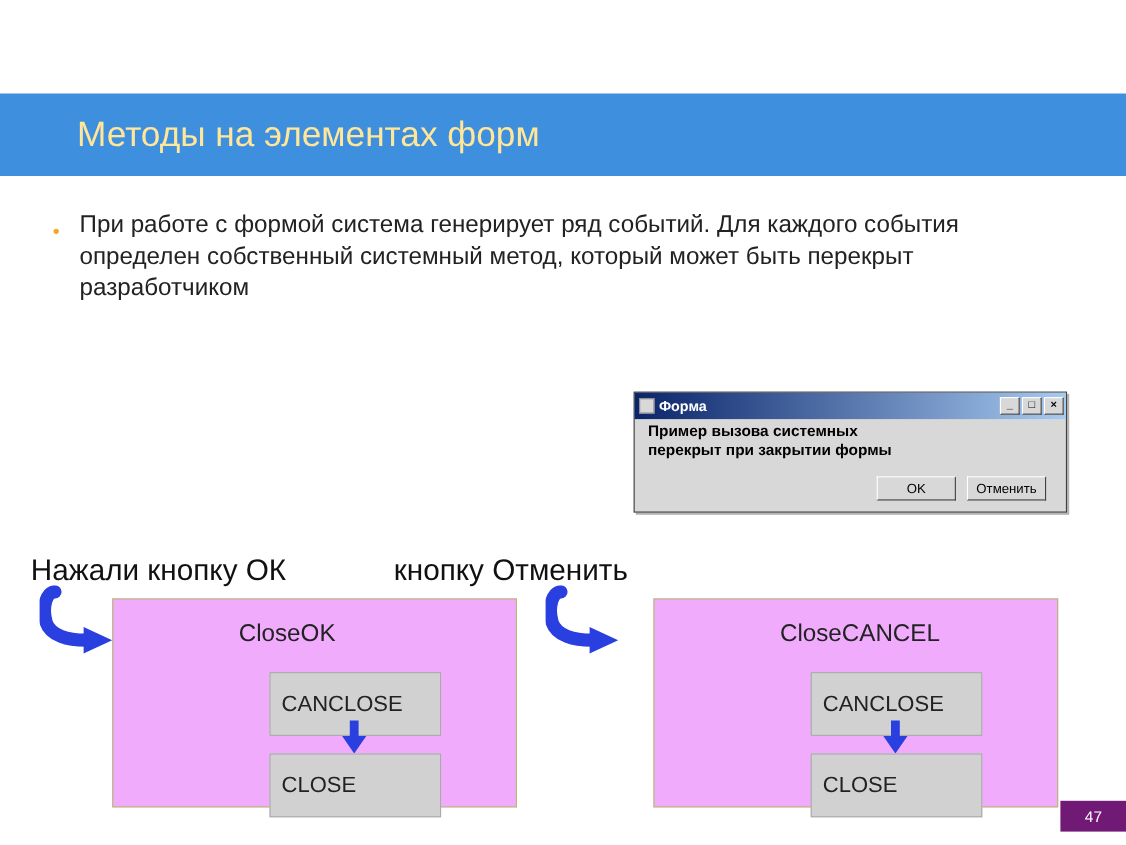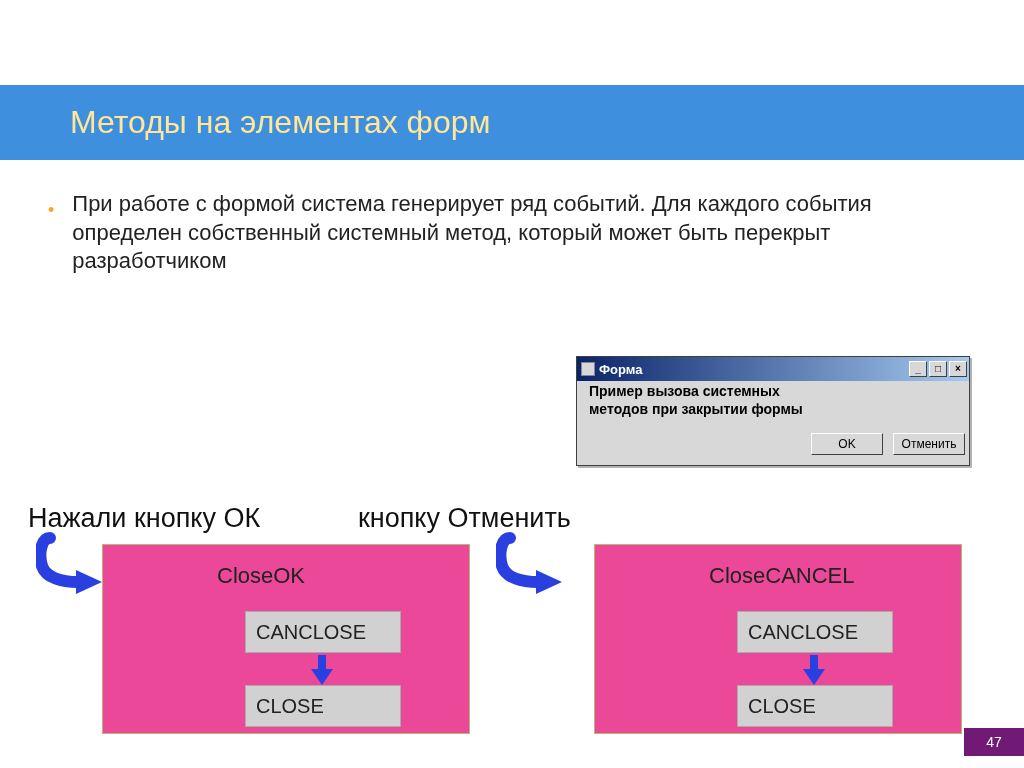--- a/index.html
+++ b/index.html
@@ -95,21 +95,21 @@
   .win-body {
     padding: 2px 12px 10px 12px;
     font-size: 14px;
     font-weight: bold;
   }
   .win-body-line2 { margin-top: 2px; }
   .win-buttons {
     display: flex;
     justify-content: flex-end;
     gap: 10px;
-    padding: 6px 4px 10px 10px;
+    padding: 6px 18px 10px 10px;
   }
   .win-push {
     min-width: 72px;
     height: 22px;
     background: #d8d8d8;
     border: 1px solid #808080;
     border-top-color:#fff; border-left-color:#fff;
     border-right-color:#404040; border-bottom-color:#404040;
     font-size: 12px;
     text-align: center;
@@ -120,33 +120,33 @@
   .flow-label {
     position: absolute;
     font-size: 27px;
     color: #111;
   }
 
   
   .flow-box {
     position: absolute;
     width: 368px; height: 190px;
-    background: #ec4899;
+    background: #f0abfc;
     border: 1px solid #b9b96e;
     text-align: right;
   }
   .flow-first-line {
     position: absolute;
     left: 114px; top: 18px;
     font-size: 22px;
     color: #222;
   }
   .flow-mini {
     position: absolute;
-    width: 156px; height: 42px;
+    width: 156px; height: 58px;
     background: #d1d1d1;
     border: 1px solid #aaa;
     font-size: 20px;
     color: #222;
     display: flex; align-items: center;
     padding-left: 10px;
   }
   .flow-mini.m1 { left: 142px; top: 66px; }
   .flow-mini.m2 { left: 142px; top: 140px; }
 
@@ -206,21 +206,21 @@
       <span class="win-icon"></span>
       <span>Форма</span>
       <div class="win-controls">
         <div class="win-btn">_</div>
         <div class="win-btn">□</div>
         <div class="win-btn">×</div>
       </div>
     </div>
     <div class="win-body">
       <div>Пример вызова системных</div>
-      <div class="win-body-line2">методов при закрытии формы</div>
+      <div class="win-body-line2">перекрыт при закрытии формы</div>
     </div>
     <div class="win-buttons">
       <div class="win-push">OK</div>
       <div class="win-push">Отменить</div>
     </div>
   </div>
 
   <div class="flow-label" style="left:358px; top:503px;">кнопку Отменить</div>
   <div class="flow-label" style="left:28px; top:503px;">Нажали кнопку ОК</div>
 

